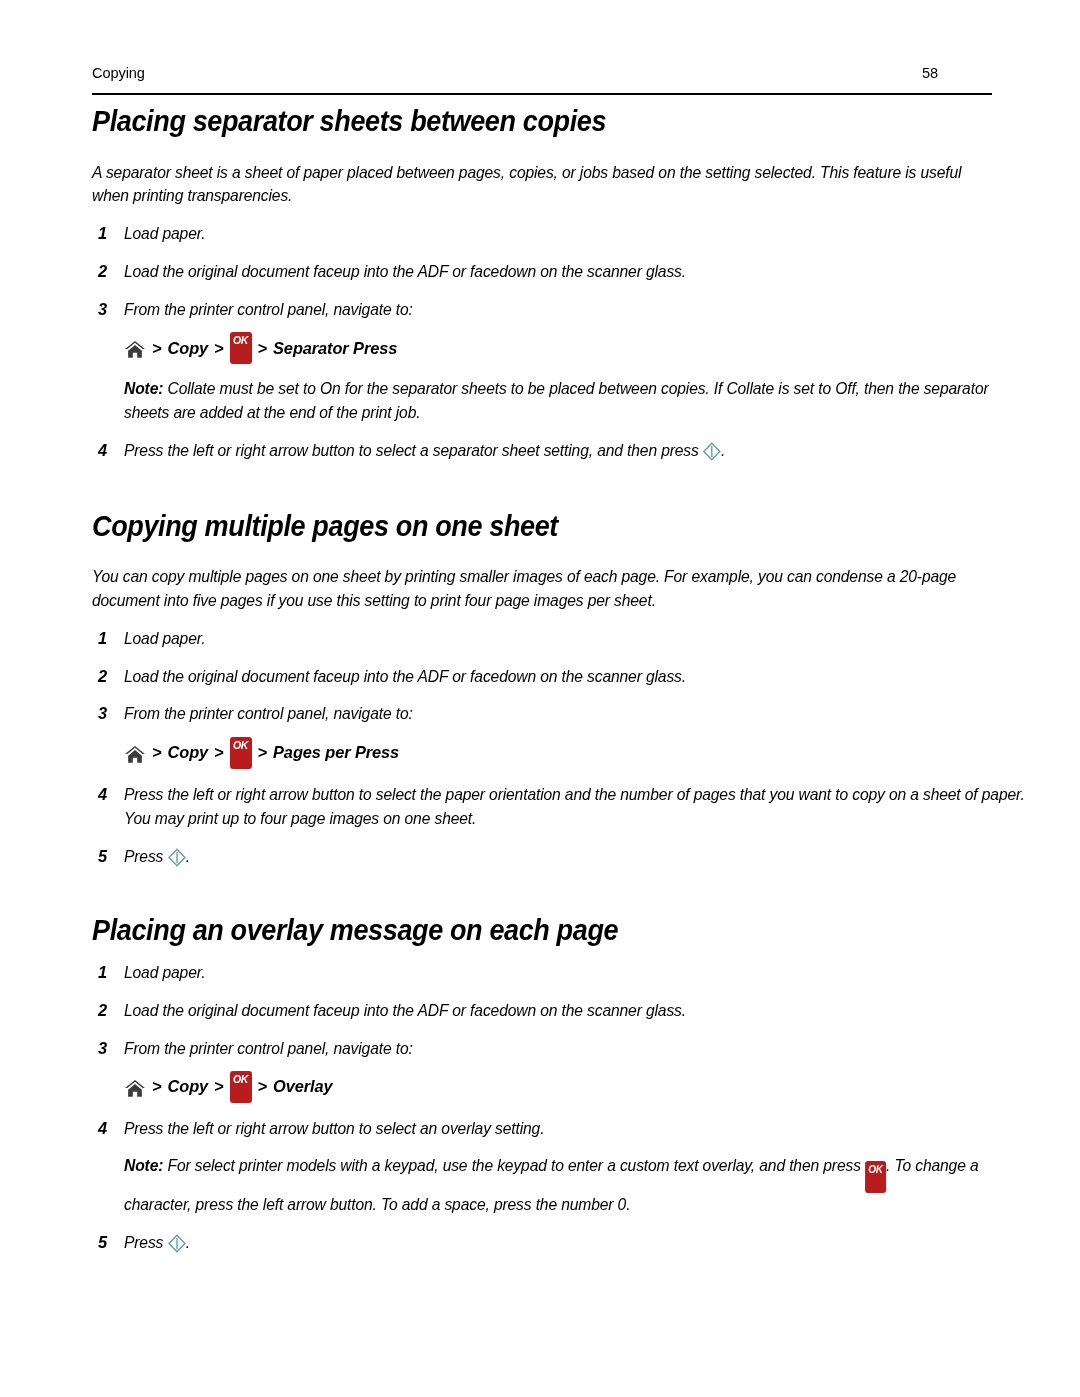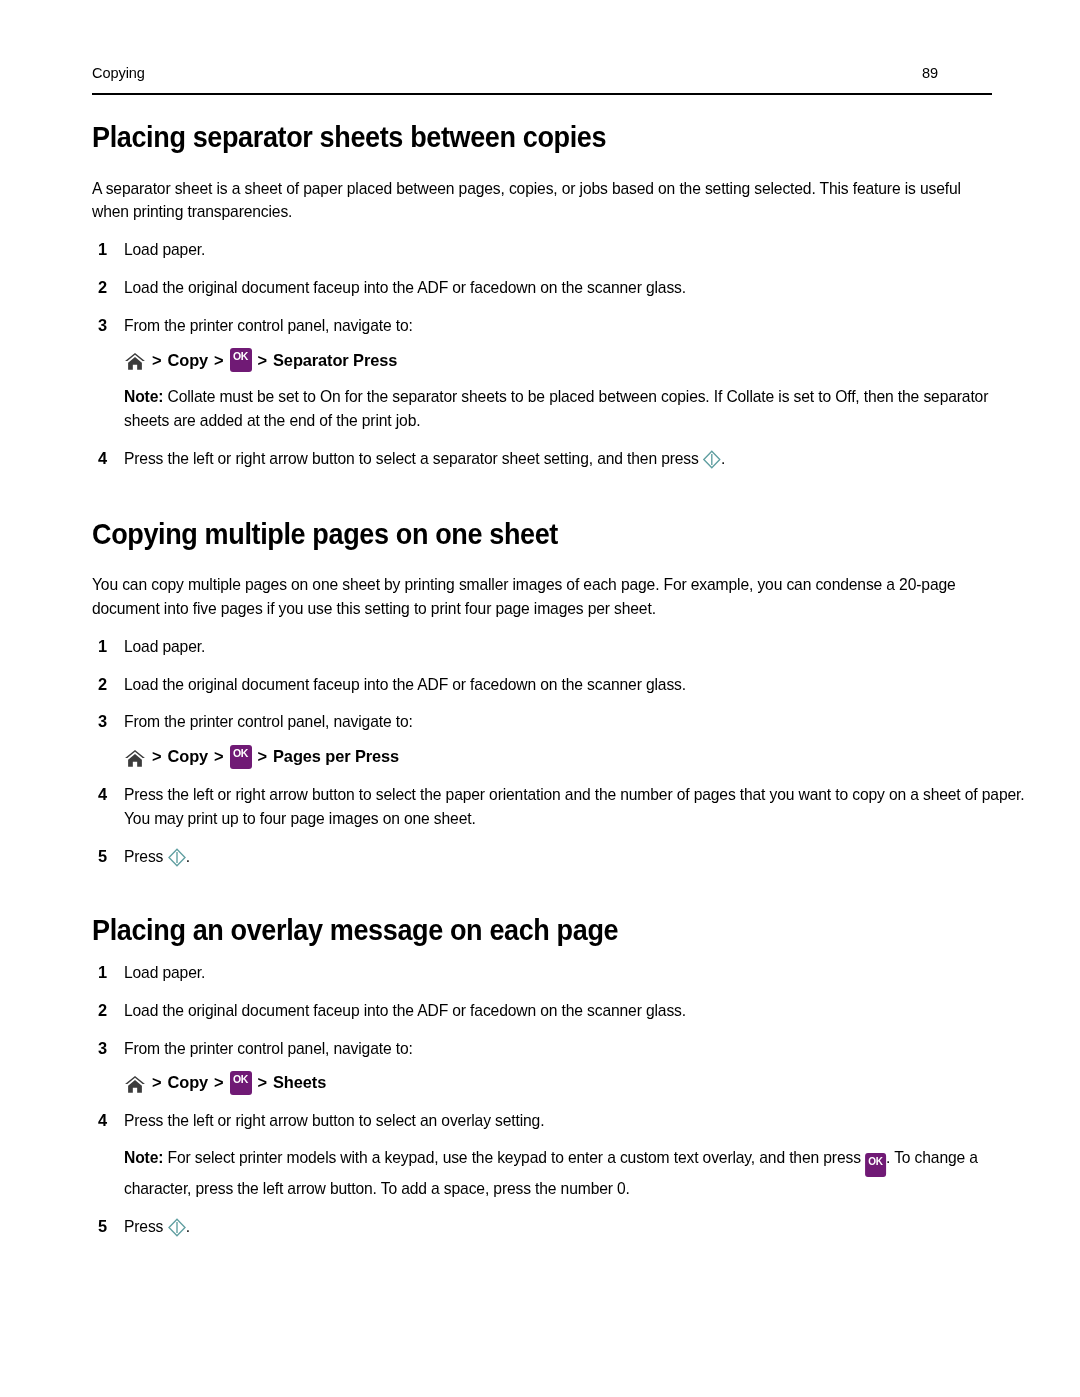--- a/index.html
+++ b/index.html
@@ -43,22 +43,23 @@
     top: 93px;
     width: 900px;
     height: 2px;
     background: #000000;
   }
 
   
   .content {
     position: absolute;
     left: 92px;
-    top: 120px;
+    top: 104px;
     width: 900px;
+    font-style: italic;
   }
 
   h1.section-title {
     font-size: 30px;
     font-weight: bold;
     line-height: 1.15;
     margin: 0;
     letter-spacing: -0.4px;
     transform: scaleX(0.9);
     transform-origin: left center;
@@ -135,22 +136,22 @@
     display: inline-block;
     width: 22px;
     height: 19px;
     vertical-align: -3px;
     position: relative;
     top: 1px;
   }
   .icon-ok {
     display: inline-block;
     width: 22px;
-    height: 24px;
-    background: #701a75;
+    height: 32px;
+    background: #b91c1c;
     border-radius: 3px;
     vertical-align: -2px;
     position: relative;
     color: #ffffff;
     font-size: 10.5px;
     font-weight: bold;
     line-height: 16px;
     text-align: center;
     letter-spacing: -0.3px;
     font-family: "Liberation Sans", sans-serif;
@@ -165,21 +166,21 @@
   }
   .inline-ico { white-space: nowrap; }
 </style>
 </head>
 <body>
 
 <div class="page">
 
   <div class="header">
     <span>Copying</span>
-    <span>89</span>
+    <span>58</span>
   </div>
   <div class="header-rule"></div>
 
   <div class="content">
 
     <h1 class="section-title">Placing separator sheets between copies</h1>
     <div class="sec-gap-1"></div>
     <p class="body-para">A separator sheet is a sheet of paper placed between pages, copies, or jobs based on the setting selected. This feature is useful when printing transparencies.</p>
 
     <ol class="steps">
@@ -296,21 +297,21 @@
             <svg viewBox="0 0 24 21" width="22" height="19" aria-hidden="true">
               <path d="M12 1 L23 10 L20.4 10 L12 3.1 L3.6 10 L1 10 Z" fill="#3c3c3c"></path>
               <path d="M12 5.6 L19.6 12 L19.6 19.6 L14.4 19.6 L14.4 14.2 L9.6 14.2 L9.6 19.6 L4.4 19.6 L4.4 12 Z" fill="#3c3c3c"></path>
             </svg>
           </span>
           <span class="sep">&gt;</span>
           <span>Copy</span>
           <span class="sep">&gt;</span>
           <span class="icon-ok">OK</span>
           <span class="sep">&gt;</span>
-          <span>Sheets</span>
+          <span>Overlay</span>
         </div>
       </li>
       <li>
         <span class="num">4</span>
         <span class="li-text">Press the left or right arrow button to select an overlay setting.</span>
 
         <div class="note">
           <span class="note-label">Note:</span><span> For select printer models with a keypad, use the keypad to enter a custom text overlay, and then press </span><span class="icon-ok">OK</span><span>. To change a character, press the left arrow button. To add a space, press the number 0.</span>
         </div>
       </li>

